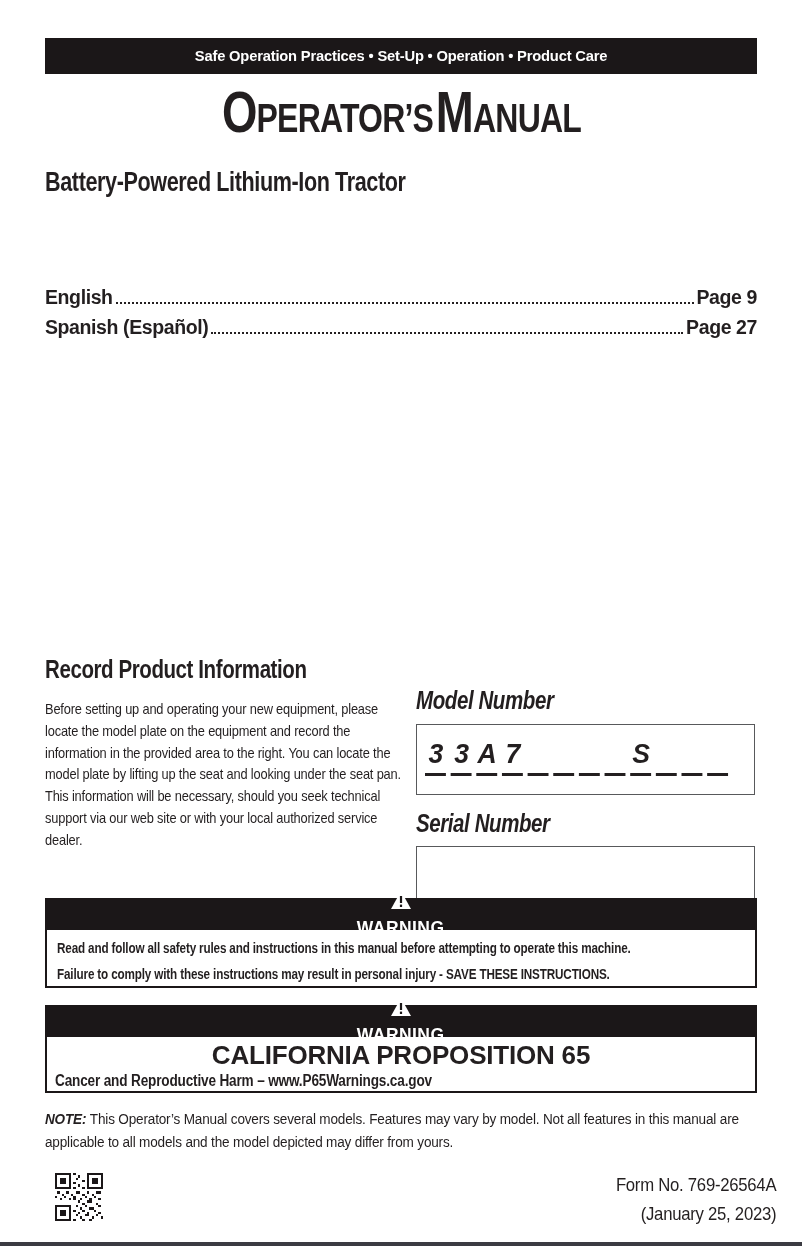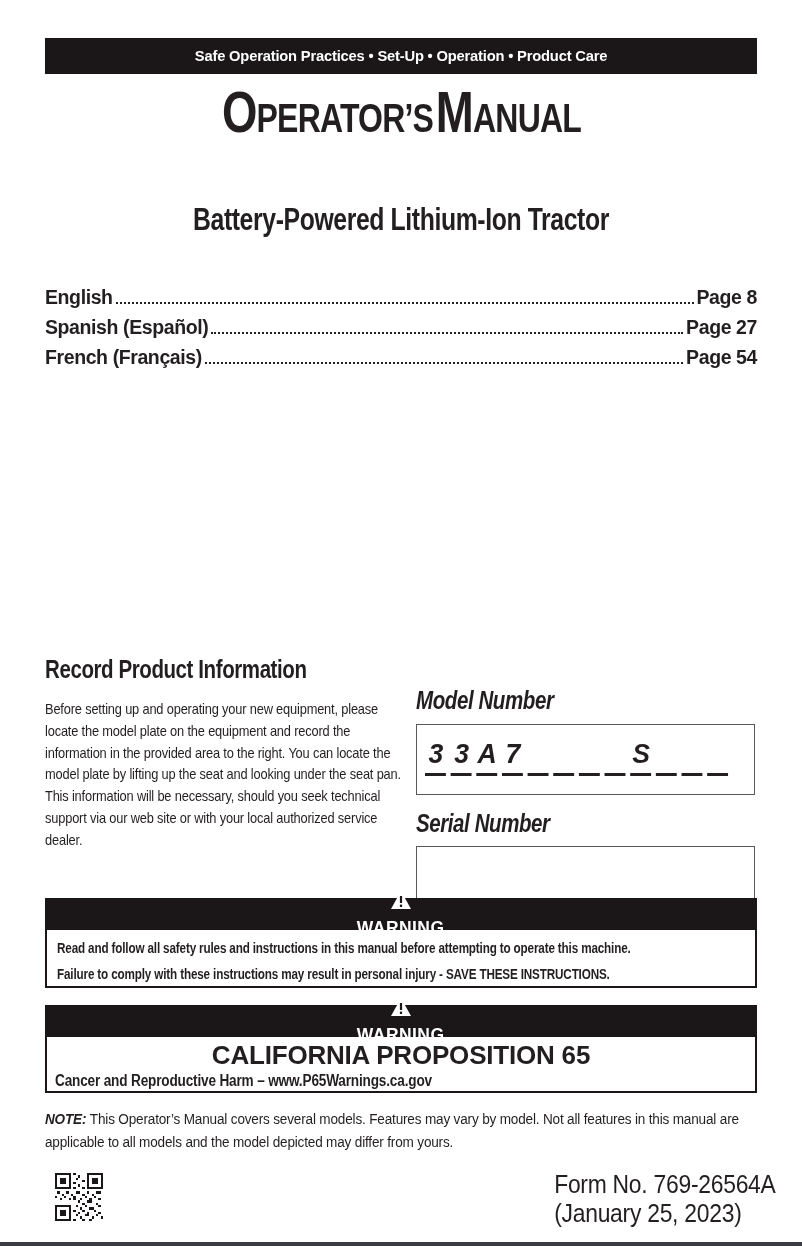--- a/index.html
+++ b/index.html
@@ -26,21 +26,21 @@
   .title{
     position:absolute;left:0;top:84px;width:802px;
     text-align:center;font-weight:bold;line-height:57px;
     letter-spacing:-1px;white-space:nowrap;
   }
   .title .inner{display:inline-block;transform:scaleX(0.8);transform-origin:center;}
   .title .big{font-size:57px;}
   .title .sc{font-size:40px;}
   .subtitle{
     position:absolute;left:0;top:167px;width:802px;
-    text-align:center;font-weight:bold;font-size:31px;white-space:nowrap;margin-top:35px;
+    text-align:left;font-weight:bold;font-size:27px;white-space:nowrap;
   }
   .subtitle .inner{display:inline-block;transform:scaleX(0.8);transform-origin:center;letter-spacing:-0.5px;}
   
   .toc{position:absolute;left:45px;top:286px;width:712px;}
   .toc-row{display:flex;align-items:baseline;height:30px;font-size:19.5px;font-weight:600;letter-spacing:-0.4px;}
   .toc-leader{flex:1;border-bottom:2px dotted #231f20;margin:0 3px 4px 3px;}
   
   .heading{
     font-size:25px;font-weight:bold;letter-spacing:-0.5px;white-space:nowrap;
     transform:scaleX(0.82);transform-origin:left center;
@@ -94,22 +94,22 @@
   }
   
   .note{
     position:absolute;left:45px;top:1108px;width:812px;
     font-size:15.5px;line-height:22.5px;font-weight:500;letter-spacing:-0.2px;
     transform:scaleX(0.875);transform-origin:top left;
   }
   .note b{font-style:italic;font-weight:bold;margin-right:4px;}
   
   .formno{
-    position:absolute;right:45px;top:1170px;text-align:left;
-    font-size:26px;line-height:29px;letter-spacing:-0.3px;font-weight:500;
+    position:absolute;right:45px;top:1170px;text-align:right;
+    font-size:19px;line-height:29px;letter-spacing:-0.3px;font-weight:500;
   }
   .formno .inner{display:inline-block;transform:scaleX(0.88);transform-origin:right top;}
   .qr{position:absolute;left:55px;top:1172px;width:48px;height:50px;}
   .bottom-bar{
     position:absolute;left:0;top:1242px;width:802px;height:4px;background:#3b3b42;
   }
 </style>
 </head>
 <body>
 
@@ -126,31 +126,26 @@
     </span>
   </div>
   <div class="subtitle">
     <span class="inner">Battery-Powered Lithium-Ion Tractor</span>
   </div>
 
   <div class="toc">
     <div class="toc-row">
       <span>English</span>
       <span class="toc-leader"></span>
-      <span>Page 8</span>
+      <span>Page 9</span>
     </div>
     <div class="toc-row">
       <span>Spanish (Español)</span>
       <span class="toc-leader"></span>
       <span>Page 27</span>
-    </div>
-    <div class="toc-row">
-      <span>French (Français)</span>
-      <span class="toc-leader"></span>
-      <span>Page 54</span>
     </div>
   </div>
 
   <div class="record">
     <div class="heading">Record Product Information</div>
     <p>Before setting up and operating your new equipment, please locate the model plate on the equipment and record the information in the provided area to the right. You can locate the model plate by lifting up the seat and looking under the seat pan. This information will be necessary, should you seek technical support via our web site or with your local authorized service dealer.</p>
   </div>
 
   <div class="rightcol">
     <div class="heading">Model Number</div>

